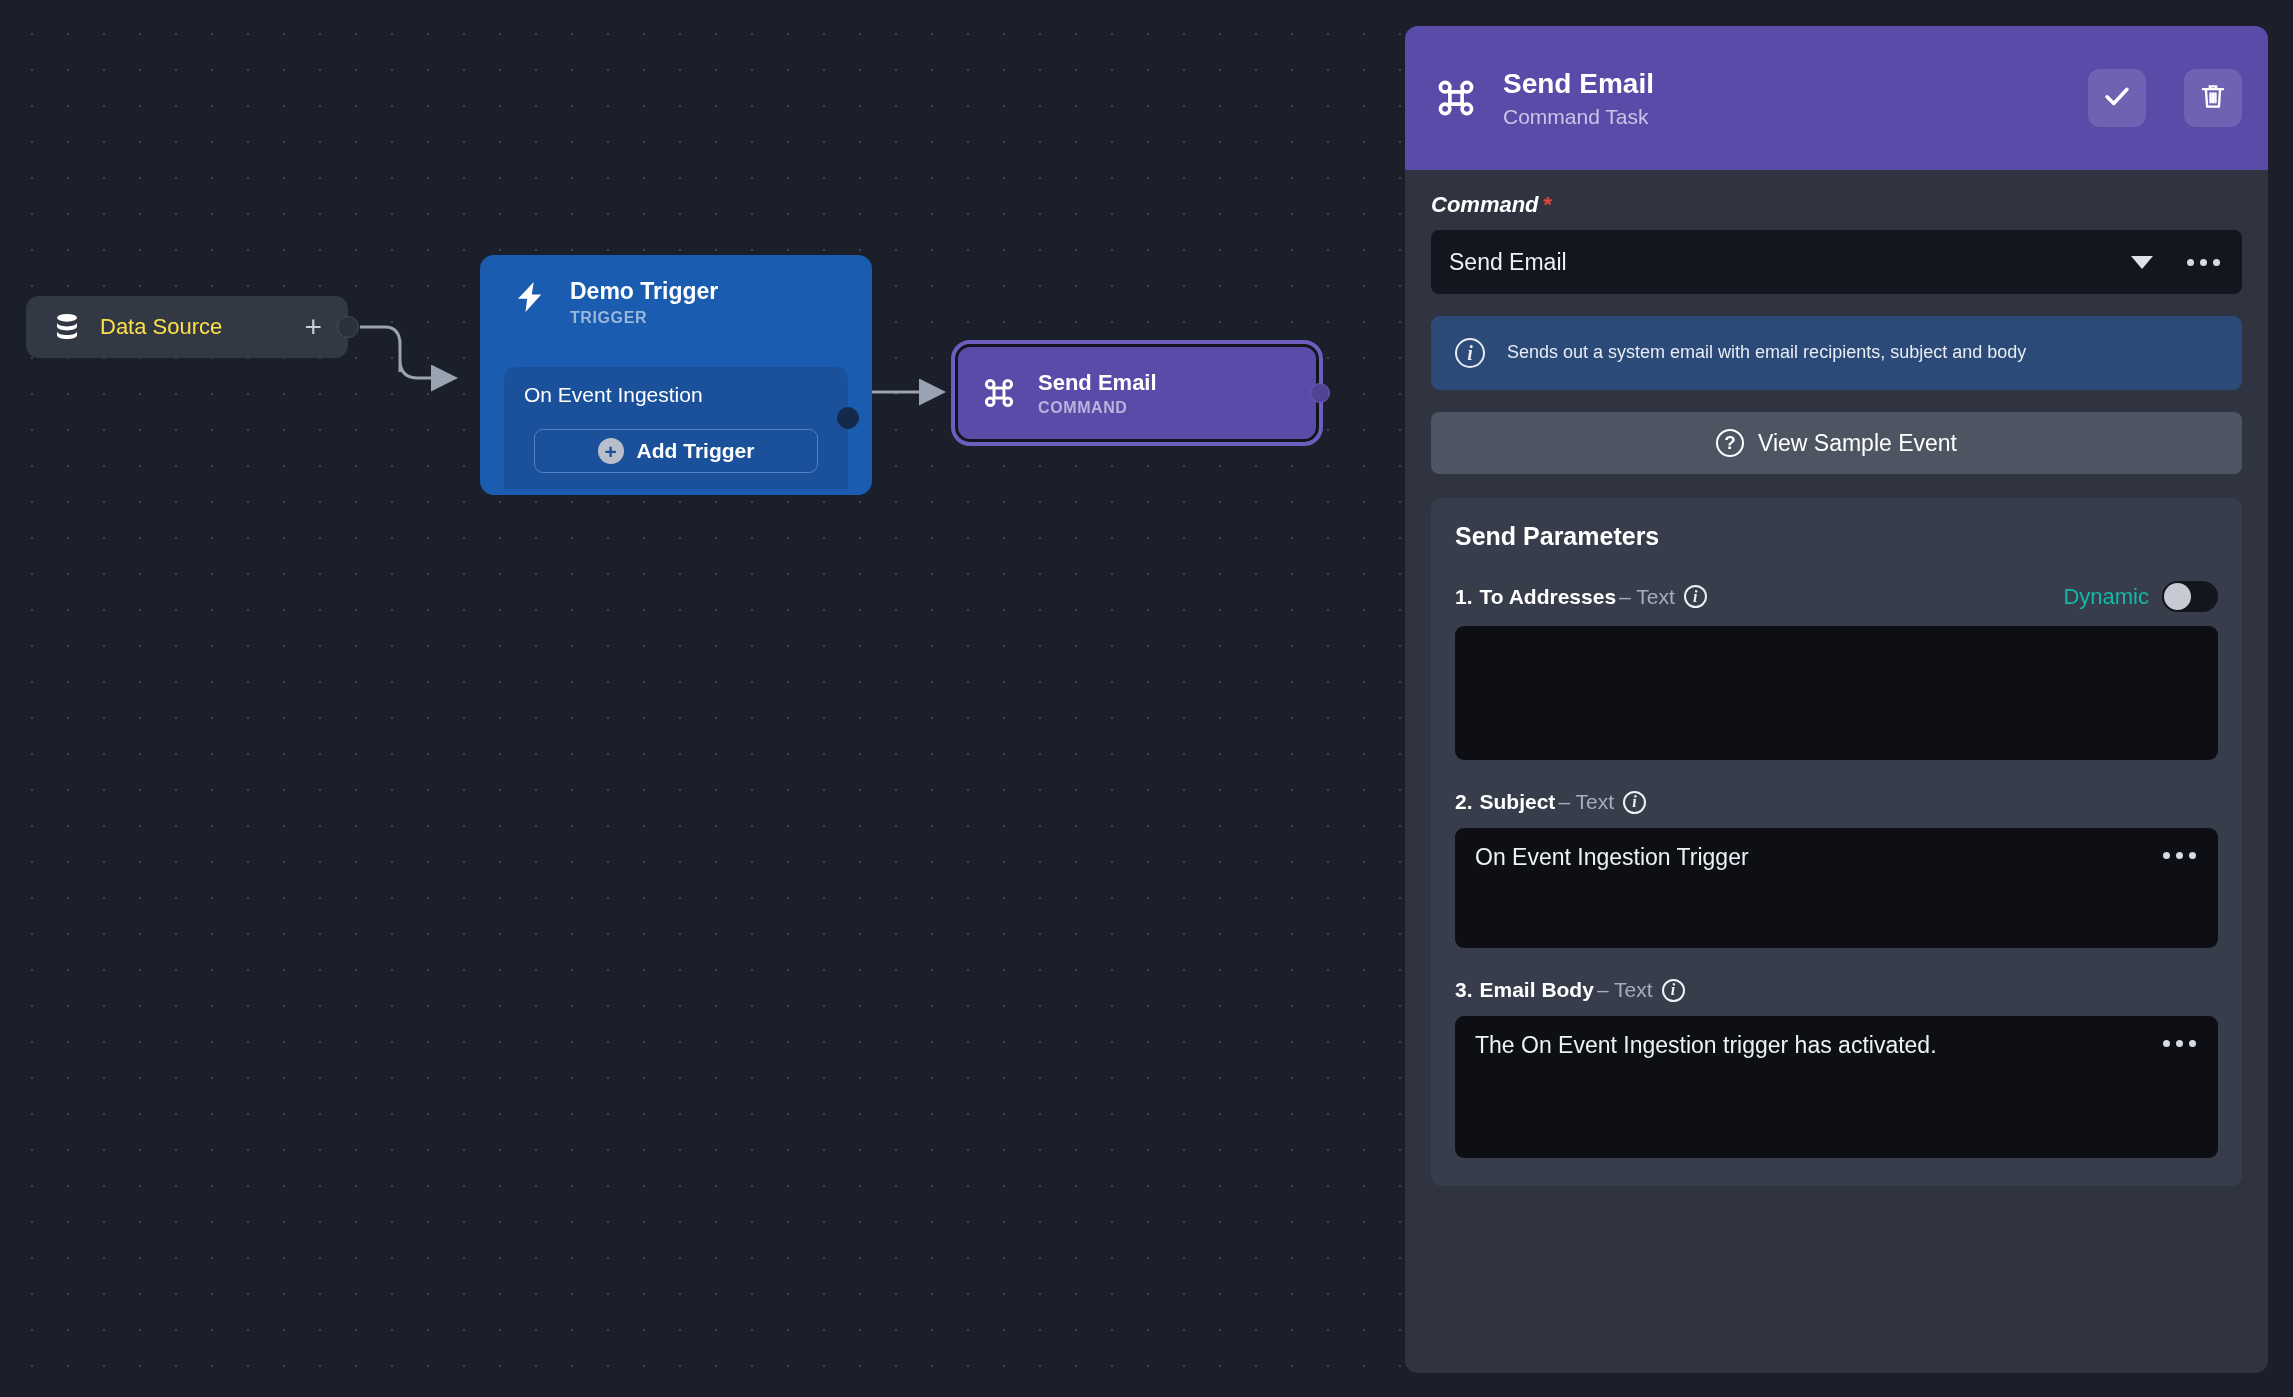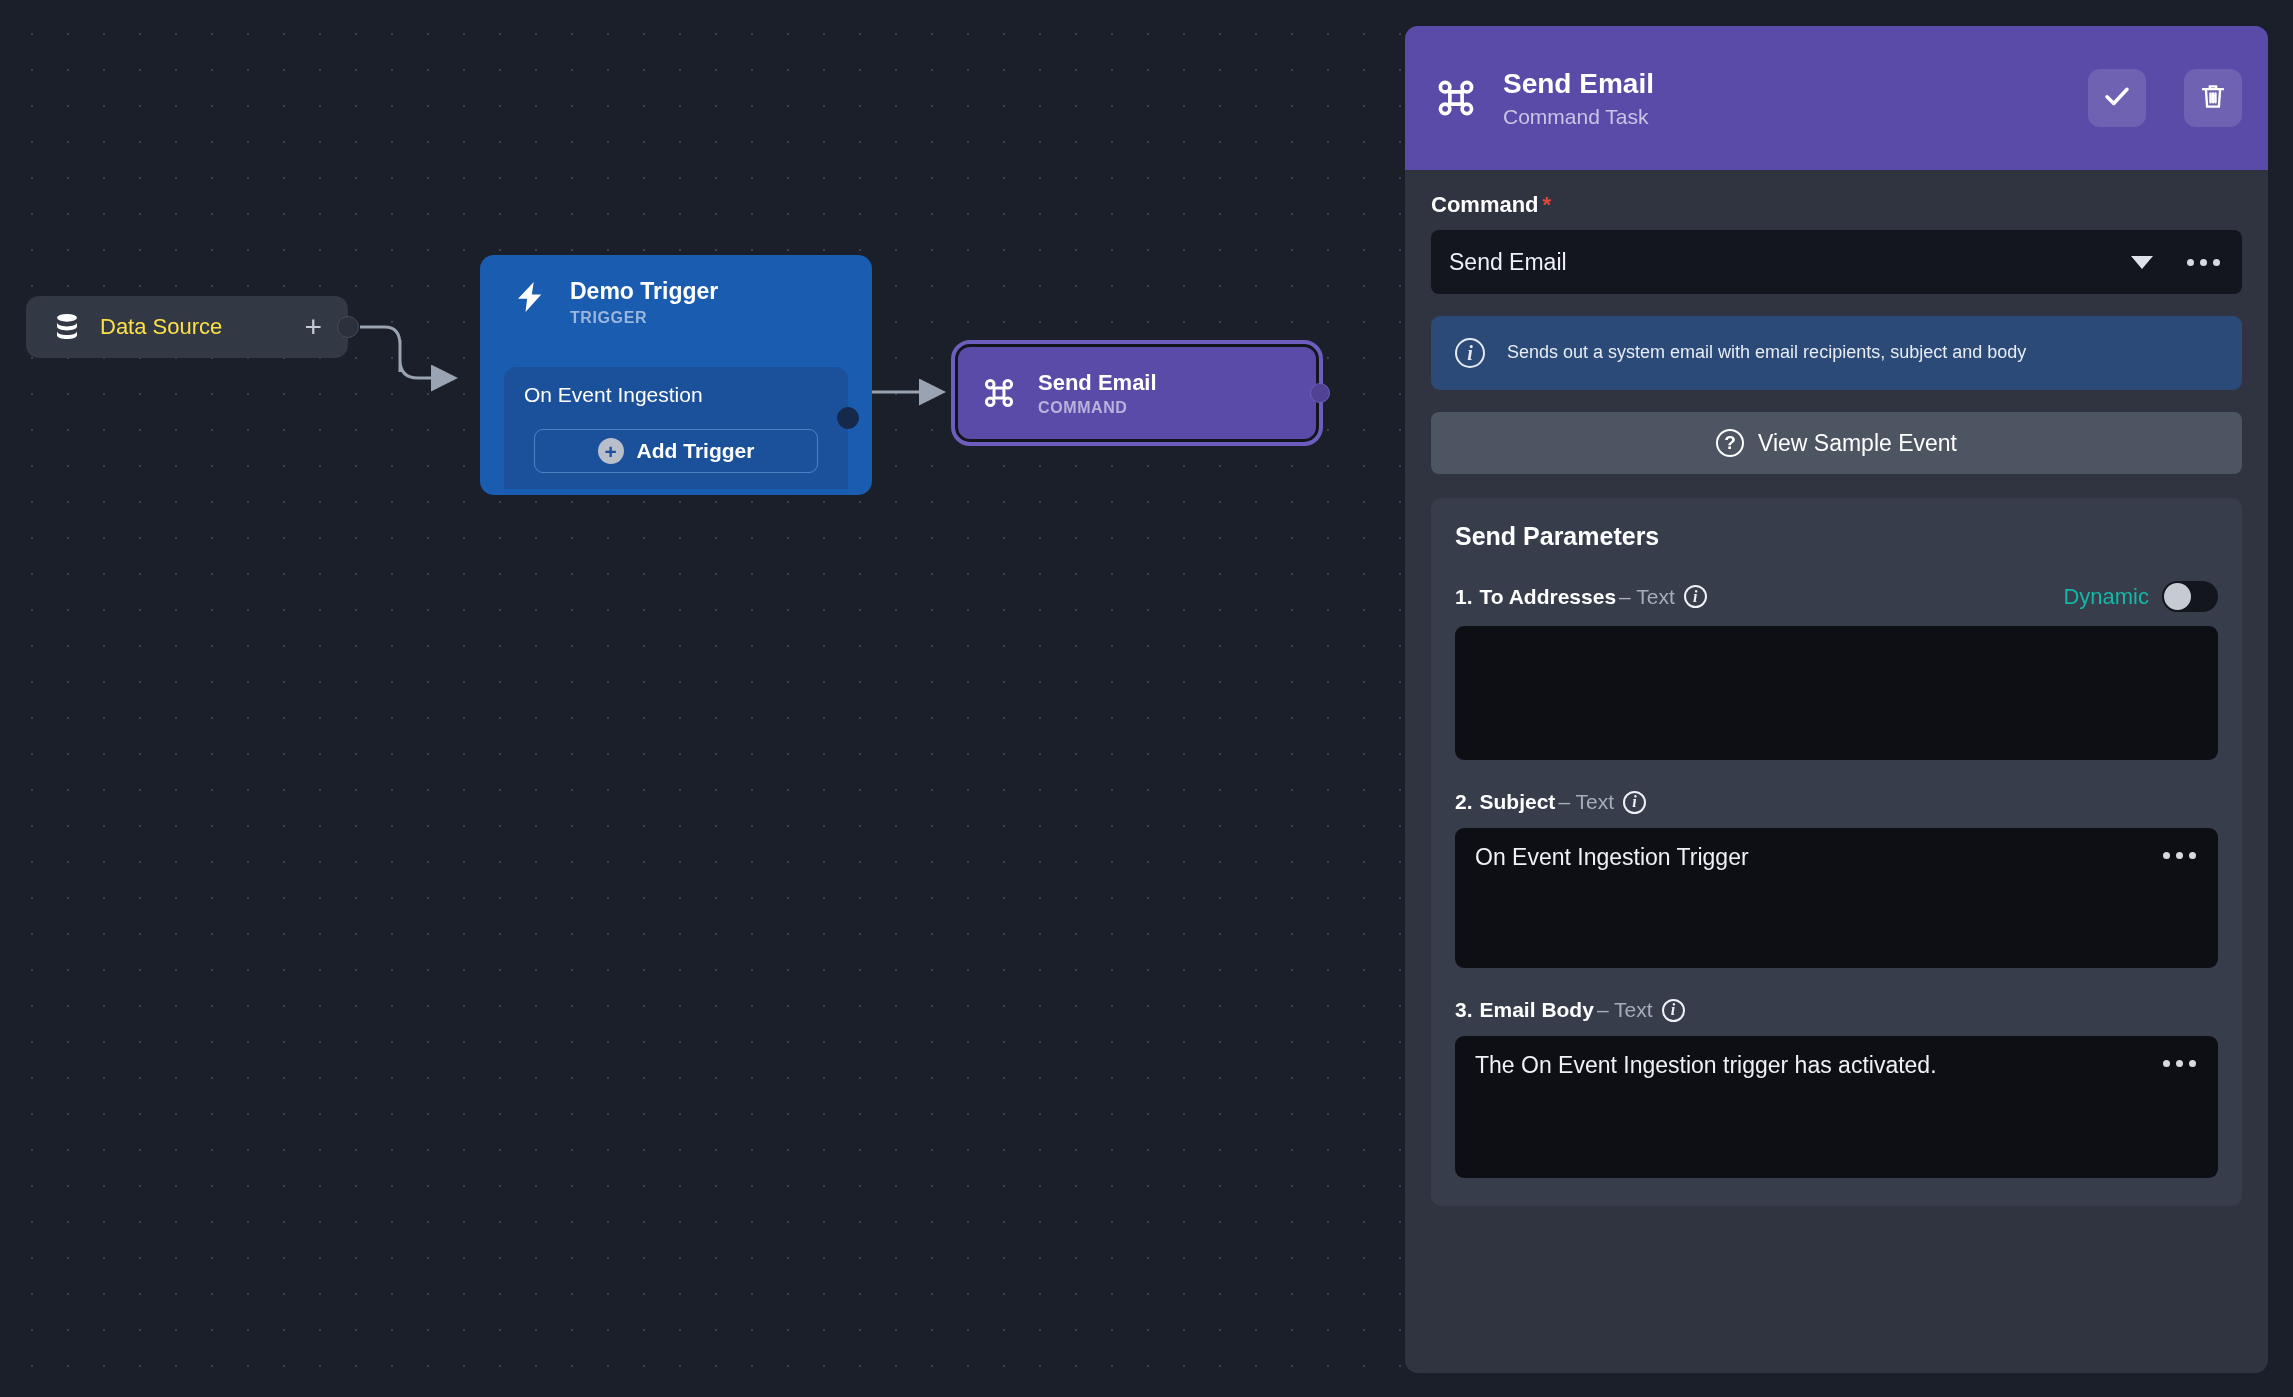--- a/index.html
+++ b/index.html
@@ -125,21 +125,21 @@
     width: 58px; height: 58px; border-radius: 12px;
     background: rgba(255,255,255,.13);
     display:flex; align-items:center; justify-content:center;
     cursor:pointer; margin-left: 12px;
   }
   .hdr-btn svg { width: 30px; height: 30px; }
 
   #panel-body { padding: 22px 26px 0 26px; }
 
   .field-label {
-    color: #ffffff; font-size: 22px; font-weight: 700; margin-bottom: 12px;
+    color: #ffffff; font-size: 22px; font-weight: 700; margin-bottom: 12px; font-style: italic;
   }
   .req-star { color: #e8453c; font-weight: 700; margin-left: 4px; }
 
   #command-select {
     height: 64px; background: #13161e; border-radius: 8px;
     display:flex; align-items:center; padding: 0 22px 0 18px;
     cursor: pointer;
   }
   #command-select .cs-value { flex:1; color:#eef0f5; font-size: 23px; }
   .caret-down {
@@ -208,21 +208,21 @@
   .param-input .pi-text { color:#eef1f6; font-size: 23px; }
   .pi-dots { position:absolute; right: 22px; top: 24px; display:flex; gap:6px; }
   .pi-dots i { width:7px;height:7px;border-radius:50%;background:#d6dae3;display:block; }
 
   .redacted {
     width: 282px; height: 42px; border-radius: 3px;
     background: linear-gradient(100deg,#5a5d63,#878b92 22%,#5e6167 45%,#8b8f96 66%,#61646b 88%);
     filter: blur(6px); opacity: .92;
   }
   #input-to { height: 134px; }
-  #input-subject { height: 140px; }
+  #input-subject { height: 120px; }
   #input-body { height: 142px; }
 </style>
 </head>
 <body>
 
 <div id="canvas">
 
   <svg id="edges" width="2293" height="1397">
     <defs>
       <marker id="arw" markerWidth="9" markerHeight="9" refX="7" refY="4.5" orient="auto">

